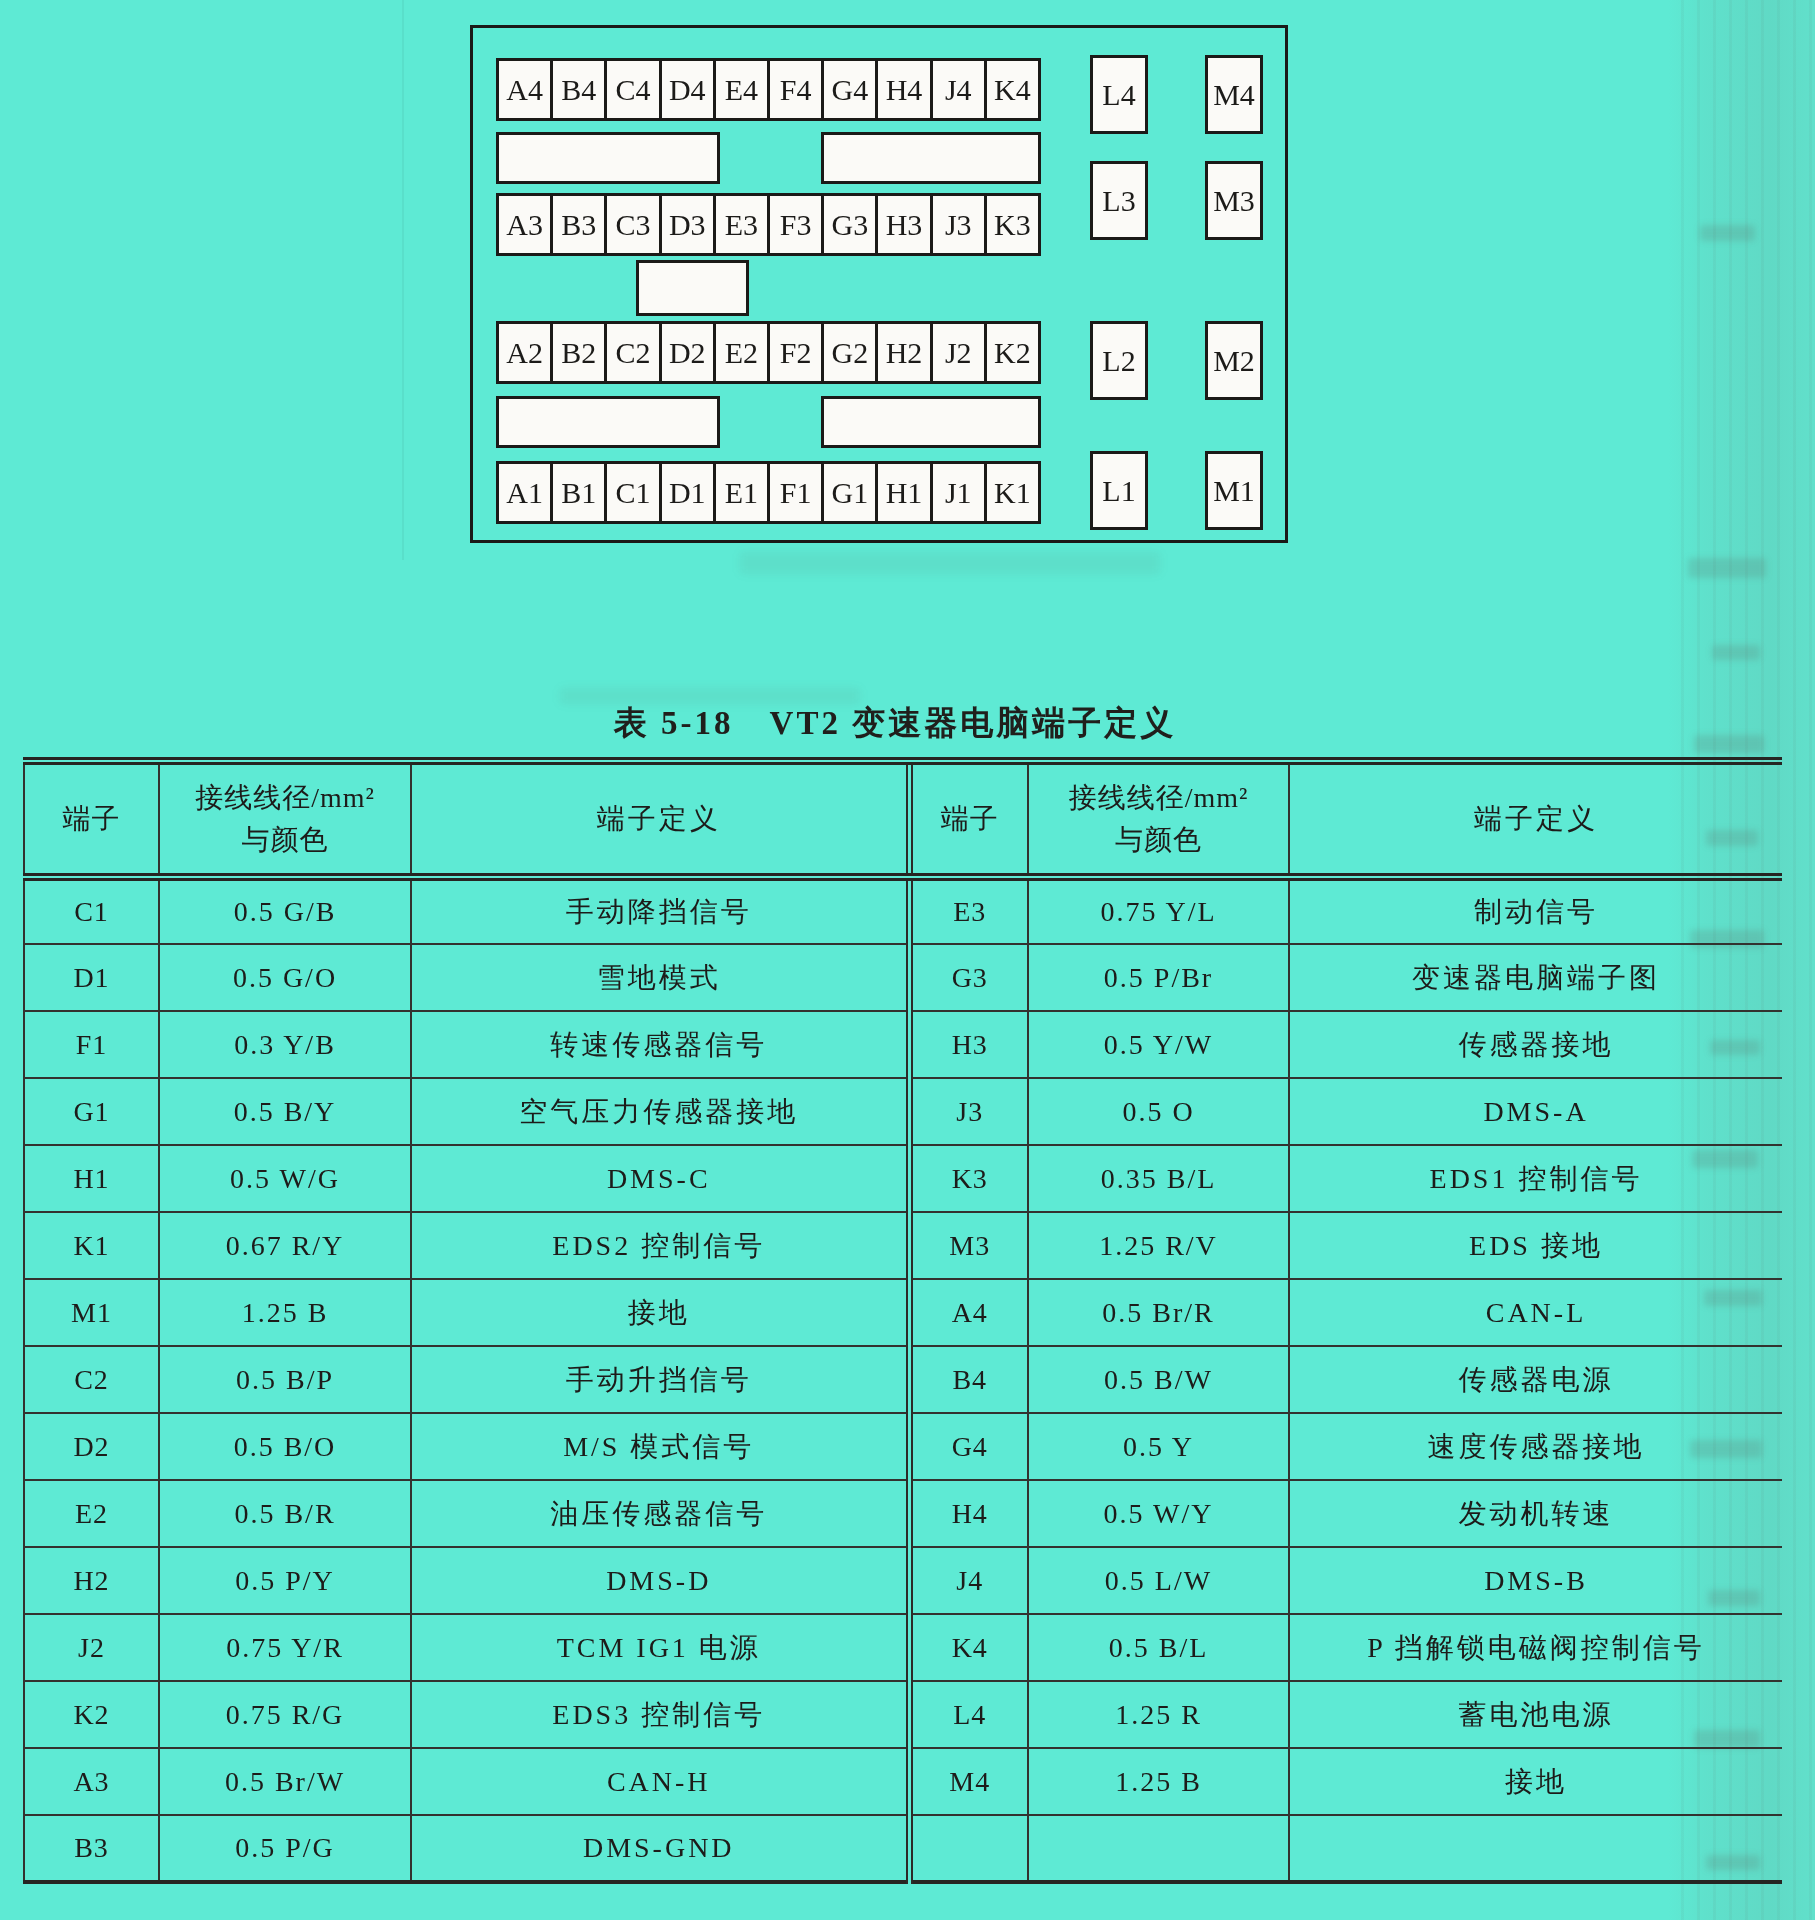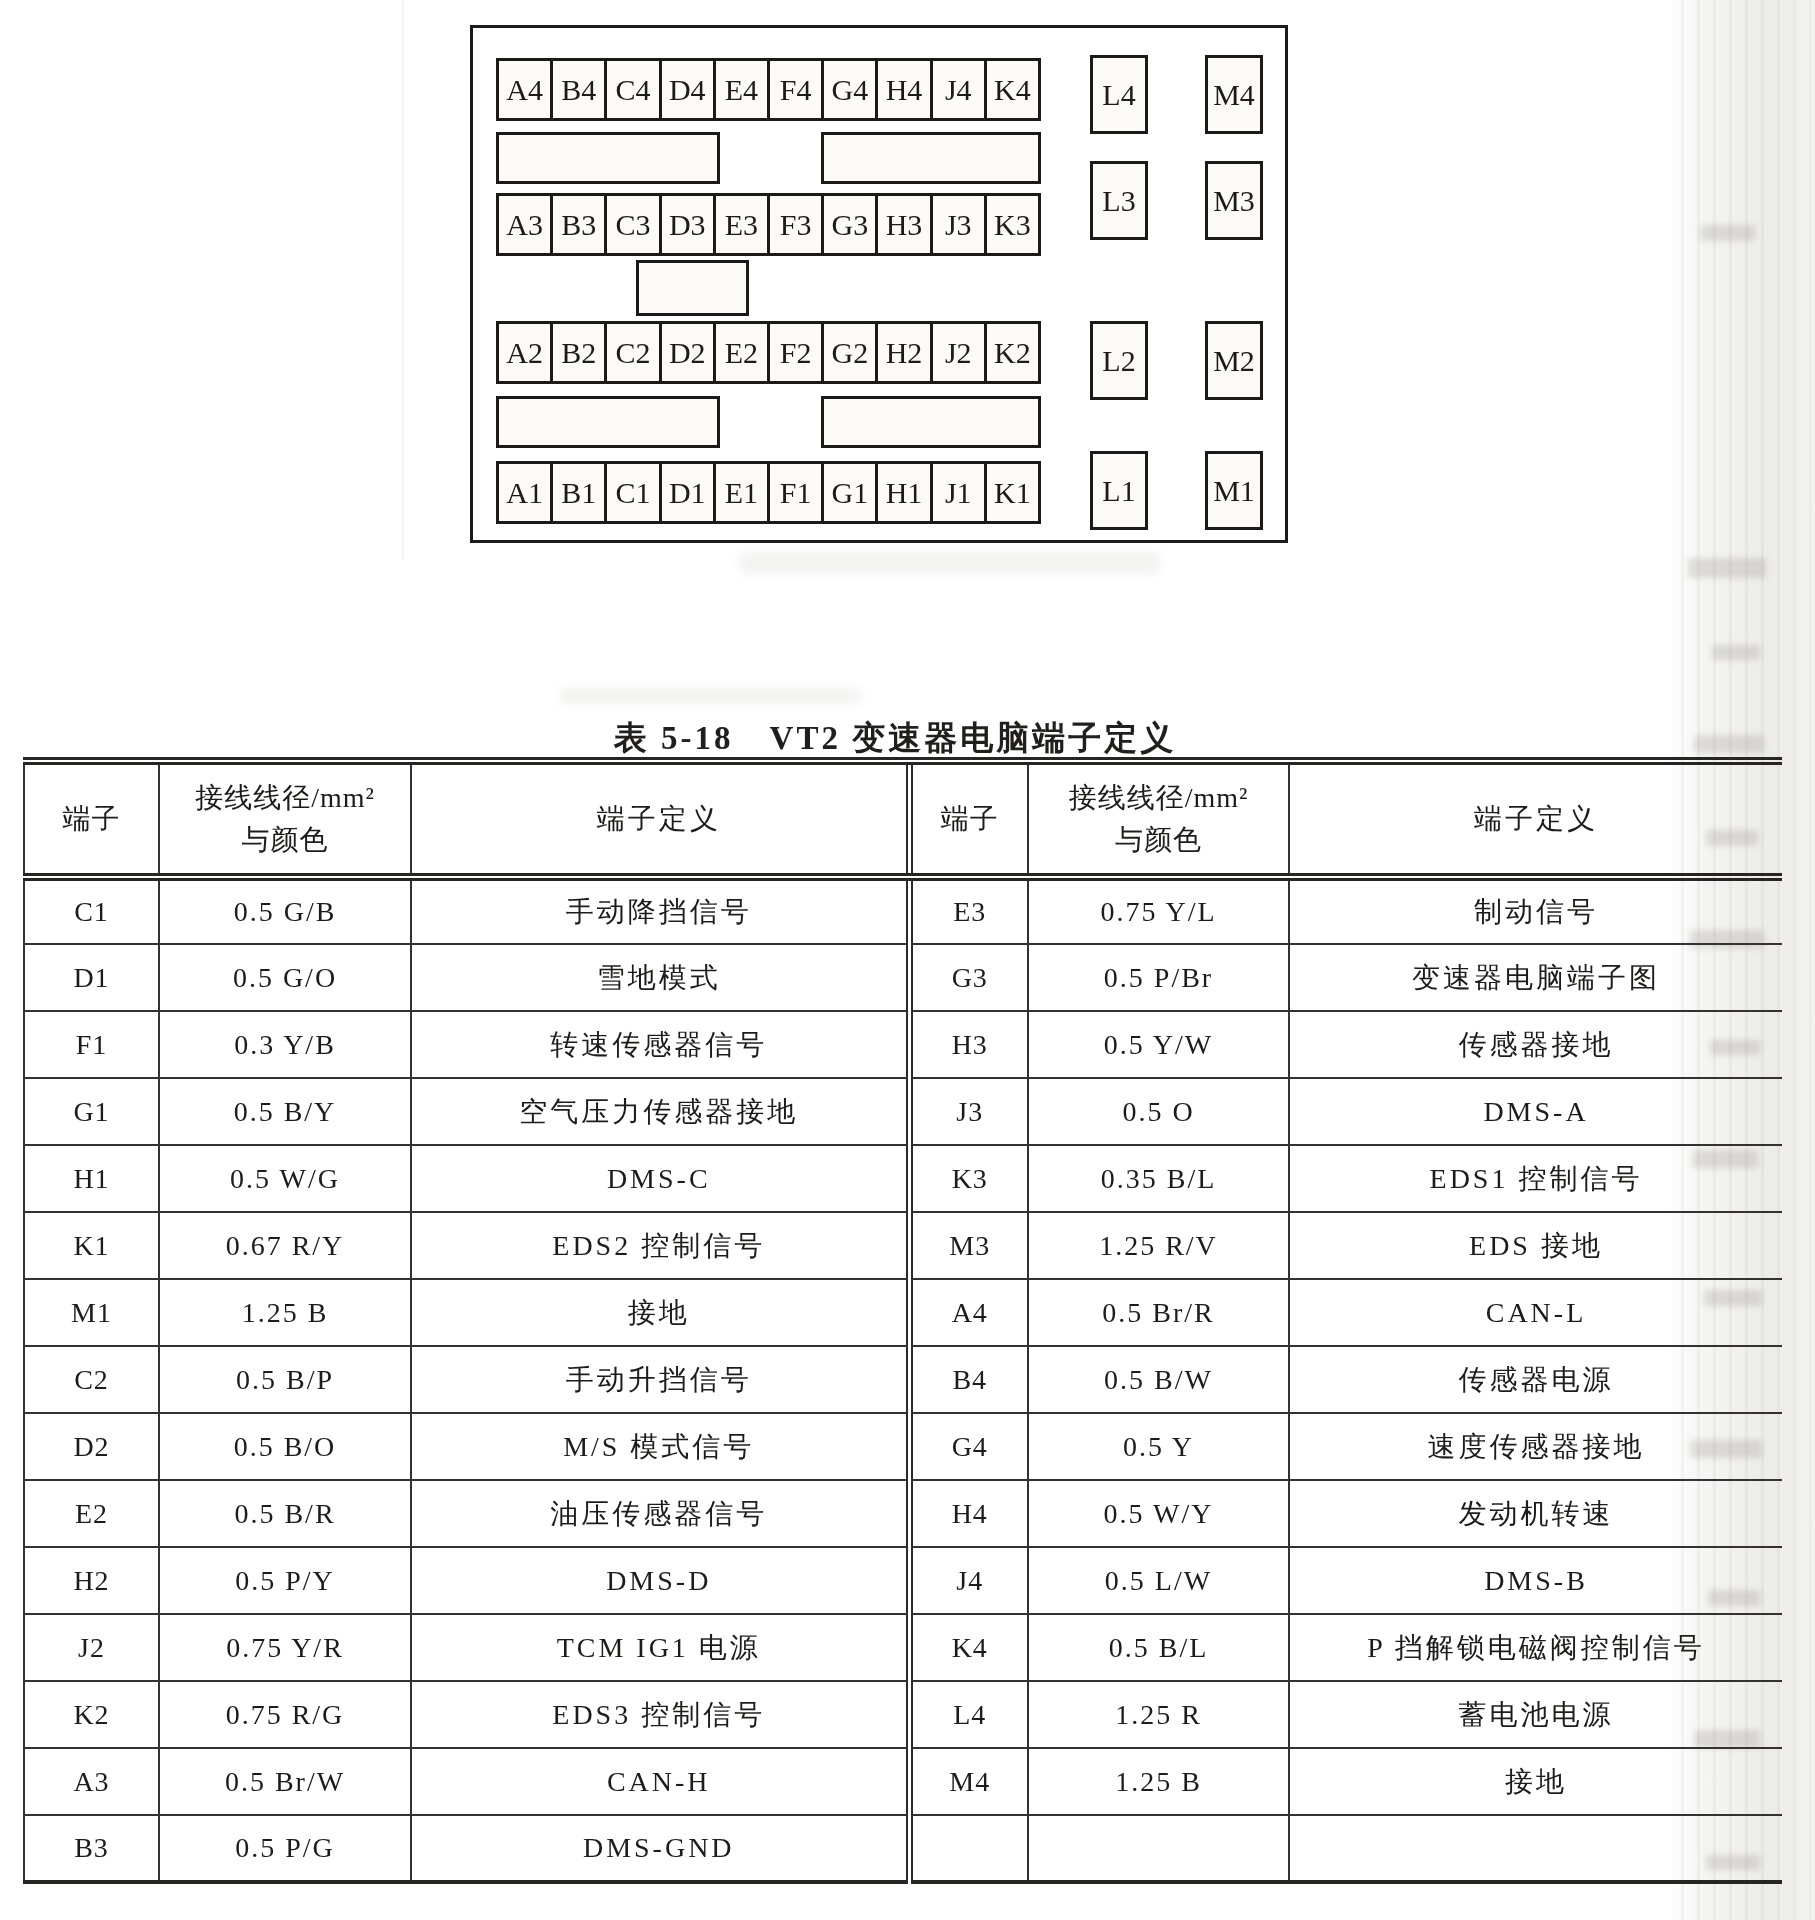--- a/index.html
+++ b/index.html
@@ -1,20 +1,20 @@
 <!DOCTYPE html>
 <html><head>
 <meta charset="utf-8">
 <style>
   html,body{margin:0;padding:0;}
   body{background:#e9e8e4;}
   .page{
     position:relative;
     width:1815px;height:1920px;
-    background:#ffffff;
+    background:#5eead4;
     overflow:hidden;
     font-family:"Liberation Serif","DejaVu Serif",serif;
     color:#1c1b19;
   }
   
   .crease{position:absolute;left:402px;top:0;width:2px;height:560px;background:rgba(0,0,0,.045);}
   .scan-band{
     position:absolute;left:1668px;top:0;width:147px;height:100%;
     background:
       repeating-linear-gradient(90deg, rgba(90,88,80,0) 0 13px, rgba(90,88,80,.06) 13px 16px),
@@ -51,21 +51,21 @@
   .side-cell:nth-child(1){top:27px}
   .side-cell:nth-child(2){top:133px}
   .side-cell:nth-child(3){top:293px}
   .side-cell:nth-child(4){top:423px}
   
   .fig-caption{
     position:absolute;left:320px;top:572px;width:1140px;
     text-align:center;font-size:33px;letter-spacing:3px;color:#262522;
   }
   .table-title{
-    position:absolute;left:95px;top:716px;width:1600px;
+    position:absolute;left:95px;top:701px;width:1600px;
     text-align:center;font-size:33px;font-weight:bold;letter-spacing:3px;color:#201f1c;
   }
   
   .data-table{
     position:absolute;left:15px;top:757px;width:1758px;
     border-collapse:collapse;table-layout:fixed;
     font-size:28px;color:#1d1c1a;
   }
   .data-table th,.data-table td{
     border:2px solid #33322f;

